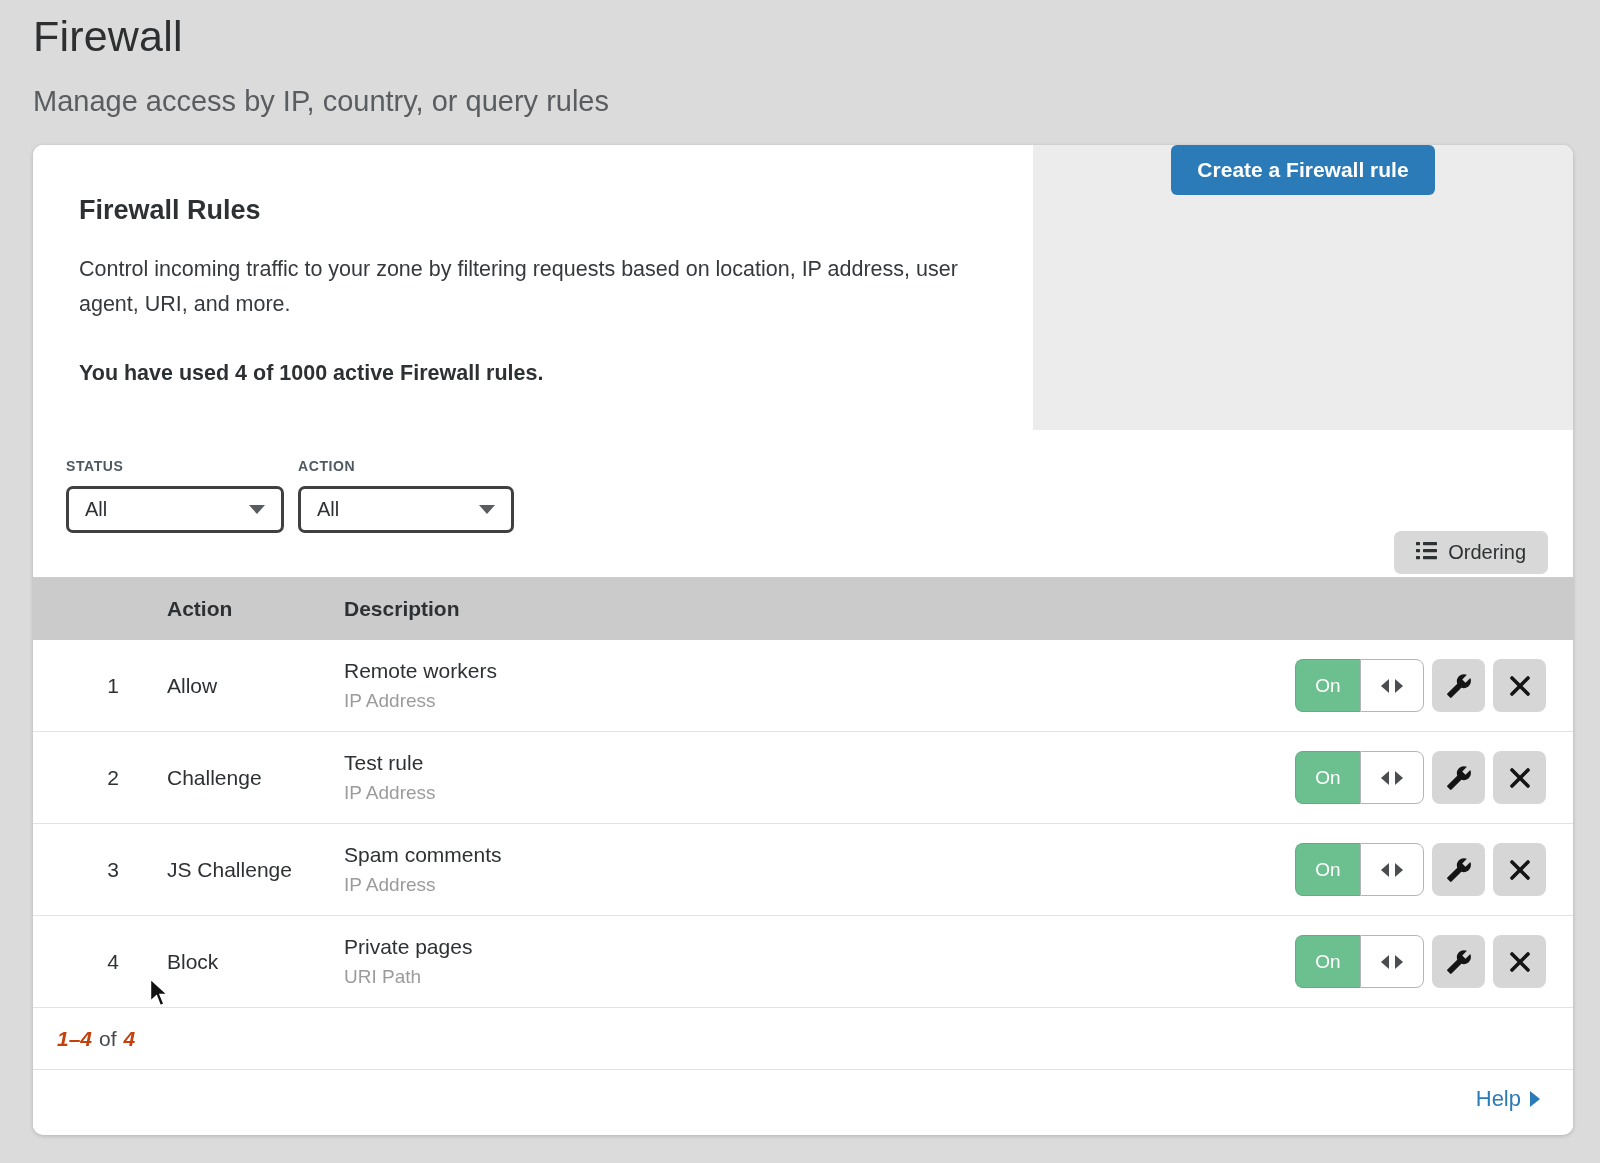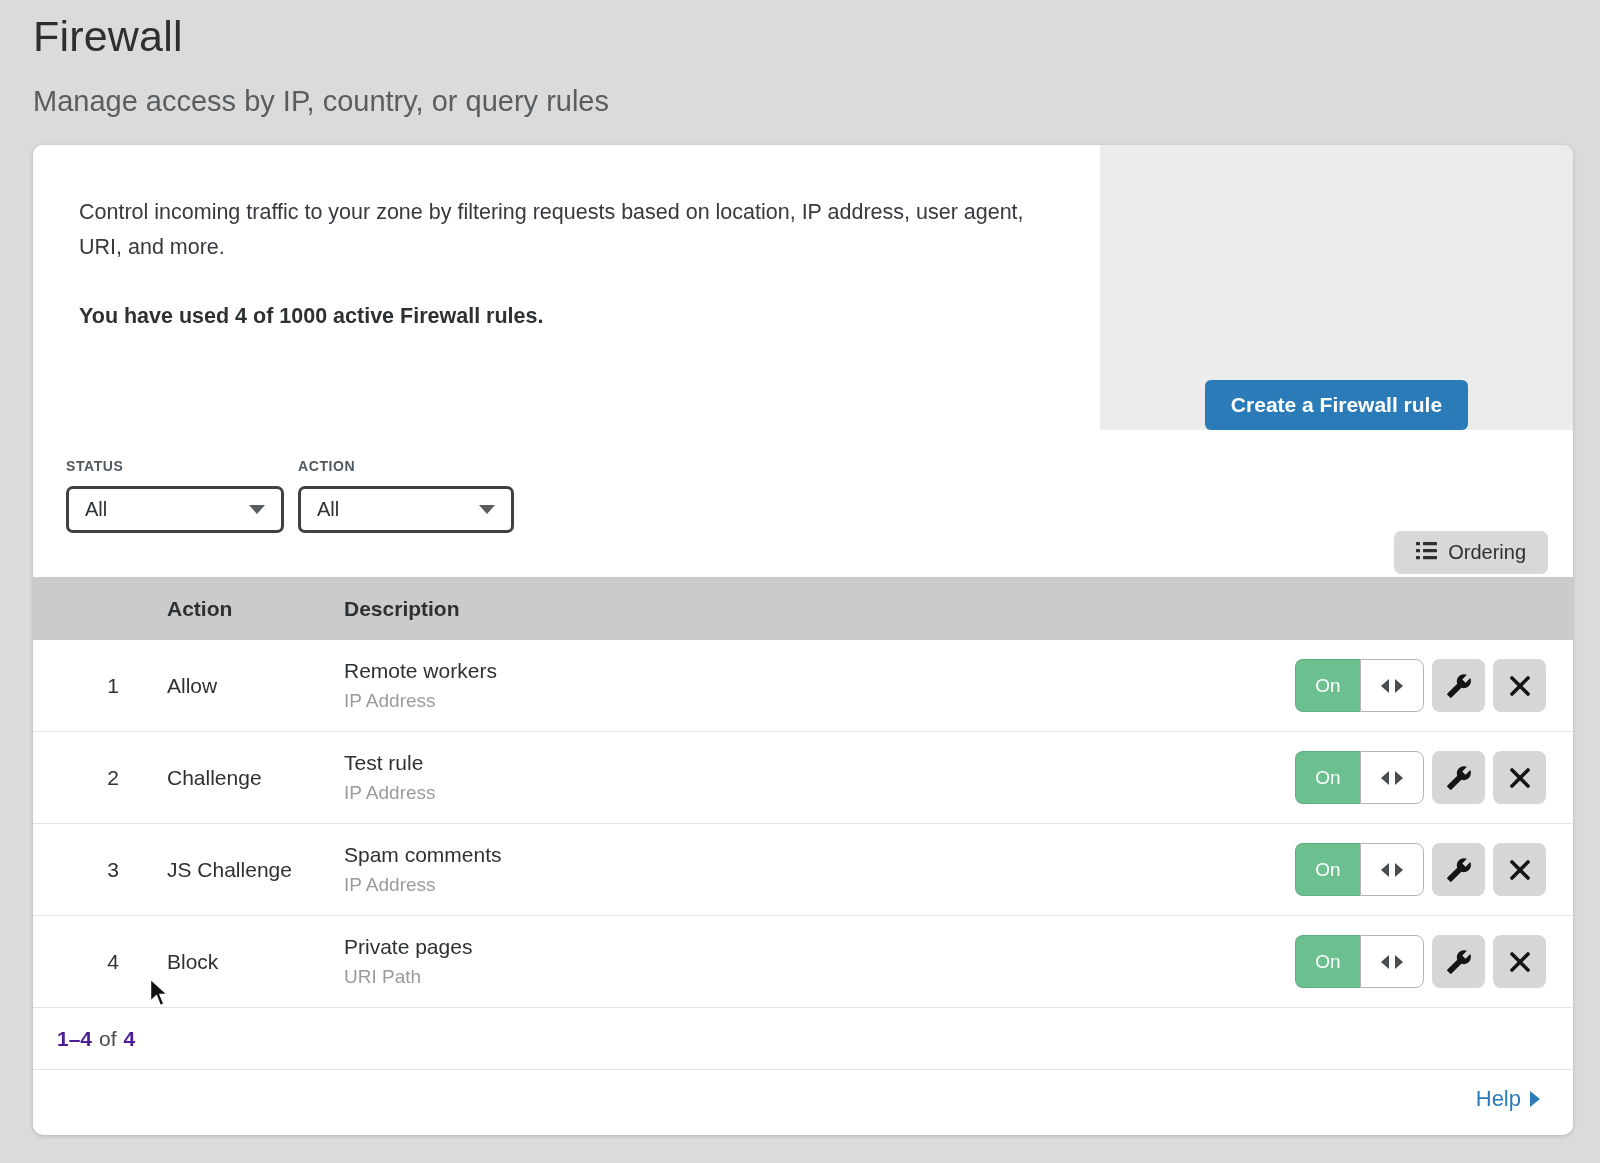--- a/index.html
+++ b/index.html
@@ -24,23 +24,23 @@
     overflow: hidden;
   }
 
   
   .card-header { display: flex; height: 285px; }
   .header-left { flex: 1; padding: 50px 70px 0 46px; background: #ffffff; }
   .header-title { font-size: 27px; font-weight: 600; color: #2e3133; margin-bottom: 26px; }
   .header-desc { font-size: 21.5px; line-height: 1.65; color: #36393d; max-width: 950px; margin-bottom: 38px; }
   .header-usage { font-size: 21.5px; font-weight: 700; color: #2e3133; }
   .header-right {
-    width: 473px; background: #ececec;
+    width: 540px; background: #ececec;
     border-radius: 0 10px 0 0;
-    display: flex; align-items: flex-end; justify-content: center;
+    display: flex; align-items: flex-start; justify-content: center;
   }
   .create-btn {
     background: #2c7bb9; color: #ffffff;
     font-size: 21px; font-weight: 600;
     font-family: "Liberation Sans", sans-serif;
     border: none; border-radius: 6px;
     padding: 13px 26px; cursor: pointer;
   }
 
   
@@ -130,21 +130,21 @@
     display: flex; align-items: center; justify-content: center;
     cursor: pointer;
   }
 
   
   .pagination {
     height: 62px; display: flex; align-items: center;
     padding-left: 24px; font-size: 21px; color: #46494c;
     background: #fff; border-bottom: 1px solid #e2e2e2;
   }
-  .pagination .bold { font-weight: 700; color: #4c1d95; }
+  .pagination .bold { font-weight: 700; color: #c2410c; font-style: italic; }
   .pagination .sep { margin: 0 7px; }
   .card-footer {
     height: 58px; display: flex; align-items: center;
     justify-content: flex-end; padding-right: 33px; background: #fff;
   }
   .help-link {
     display: flex; align-items: center; gap: 9px;
     color: #2c7bb9; font-size: 22px; text-decoration: none; cursor: pointer;
   }
   .help-caret {
@@ -160,20 +160,21 @@
 
 <div class="page-header">
   <div class="page-title">Firewall</div>
   <div class="page-subtitle">Manage access by IP, country, or query rules</div>
 </div>
 
 <div class="card">
 
   <div class="card-header">
     <div class="header-left">
+      <div class="header-title">Firewall Rules</div>
       <div class="header-desc">Control incoming traffic to your zone by filtering requests based on location, IP address, user agent, URI, and more.</div>
       <div class="header-usage">You have used 4 of 1000 active Firewall rules.</div>
     </div>
     <div class="header-right">
       <button class="create-btn">Create a Firewall rule</button>
     </div>
   </div>
 
   <div class="card-filters">
 

